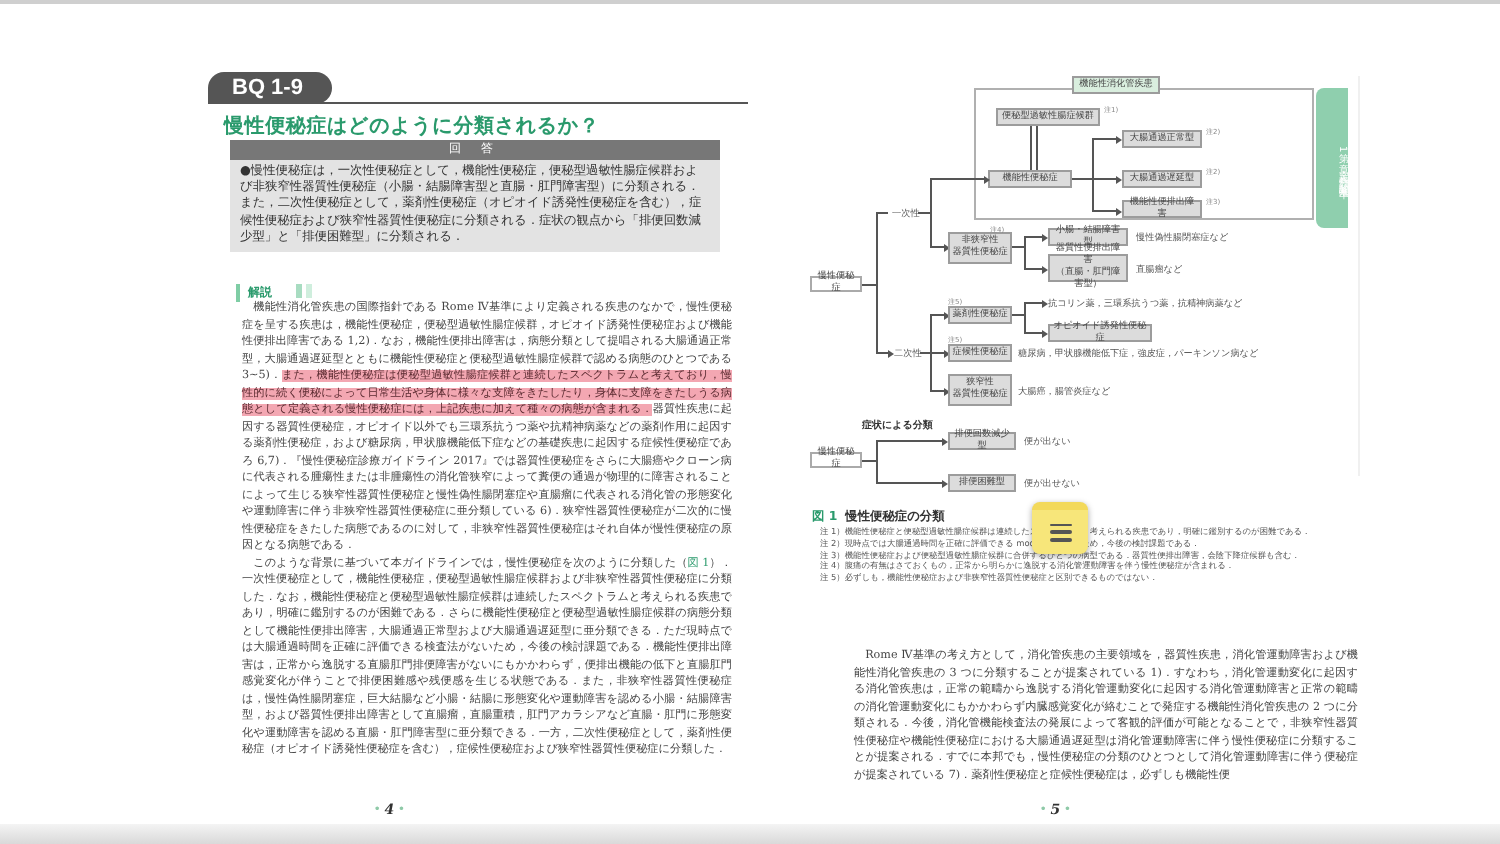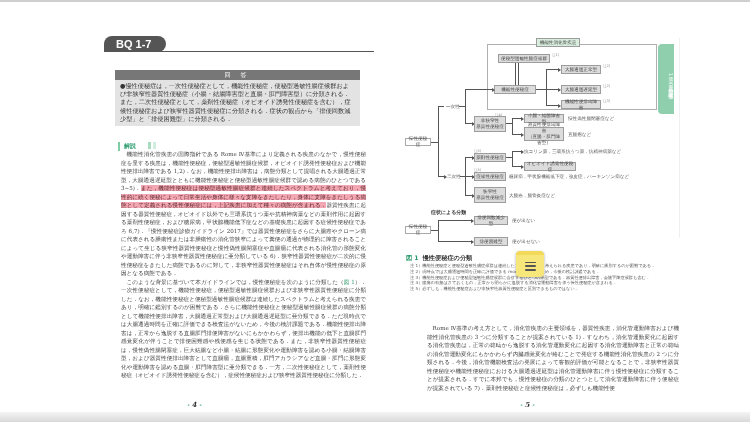--- a/index.html
+++ b/index.html
@@ -49,22 +49,23 @@
   .note-button { position: absolute; left: 516px; top: 251px; width: 28px; height: 26px; background: #f7e67a; border-radius: 4px; box-shadow: 0 1px 3px rgba(0,0,0,0.35); border-top: 4px solid #f3d95a; display: flex; align-items: center; justify-content: center; }
   .note-lines { width: 11px; height: 9px; display: flex; flex-direction: column; justify-content: space-between; }
   .note-lines span { display: block; height: 1.6px; background: #555; border-radius: 1px; }
 </style>
 </head>
 <body>
 
 <div class="topbar"></div>
 
 <div class="page page-left">
-  <div class="bq-badge">BQ 1-7</div>
+  <div class="bq-badge">BQ 1-9</div>
   <div class="bq-line"></div>
+  <div class="bq-question">慢性便秘症はどのように分類されるか？</div>
 
   <div class="answer-box">
     <div class="answer-header">回 答</div>
     <div class="answer-body">●慢性便秘症は，一次性便秘症として，機能性便秘症，便秘型過敏性腸症候群および非狭窄性器質性便秘症（小腸・結腸障害型と直腸・肛門障害型）に分類される．また，二次性便秘症として，薬剤性便秘症（オピオイド誘発性便秘症を含む），症候性便秘症および狭窄性器質性便秘症に分類される．症状の観点から「排便回数減少型」と「排便困難型」に分類される．</div>
   </div>
 
   <div class="kaisetsu">解説</div>
 
   <div class="body-text left-body">
     <p><span>機能性消化管疾患の国際指針である Rome Ⅳ基準により定義される疾患のなかで，慢性便秘症を呈する疾患は，機能性便秘症，便秘型過敏性腸症候群，オピオイド誘発性便秘症および機能性便排出障害である 1,2)．なお，機能性便排出障害は，病態分類として提唱される大腸通過正常型，大腸通過遅延型とともに機能性便秘症と便秘型過敏性腸症候群で認める病態のひとつである 3~5)．</span><span class="hl">また，機能性便秘症は便秘型過敏性腸症候群と連続したスペクトラムと考えており，慢性的に続く便秘によって日常生活や身体に様々な支障をきたしたり，身体に支障をきたしうる病態として定義される慢性便秘症には，上記疾患に加えて種々の病態が含まれる．</span><span>器質性疾患に起因する器質性便秘症，オピオイド以外でも三環系抗うつ薬や抗精神病薬などの薬剤作用に起因する薬剤性便秘症，および糖尿病，甲状腺機能低下症などの基礎疾患に起因する症候性便秘症であろ 6,7)．『慢性便秘症診療ガイドライン 2017』では器質性便秘症をさらに大腸癌やクローン病に代表される腫瘍性または非腫瘍性の消化管狭窄によって糞便の通過が物理的に障害されることによって生じる狭窄性器質性便秘症と慢性偽性腸閉塞症や直腸瘤に代表される消化管の形態変化や運動障害に伴う非狭窄性器質性便秘症に亜分類している 6)．狭窄性器質性便秘症が二次的に慢性便秘症をきたした病態であるのに対して，非狭窄性器質性便秘症はそれ自体が慢性便秘症の原因となる病態である．</span></p>

